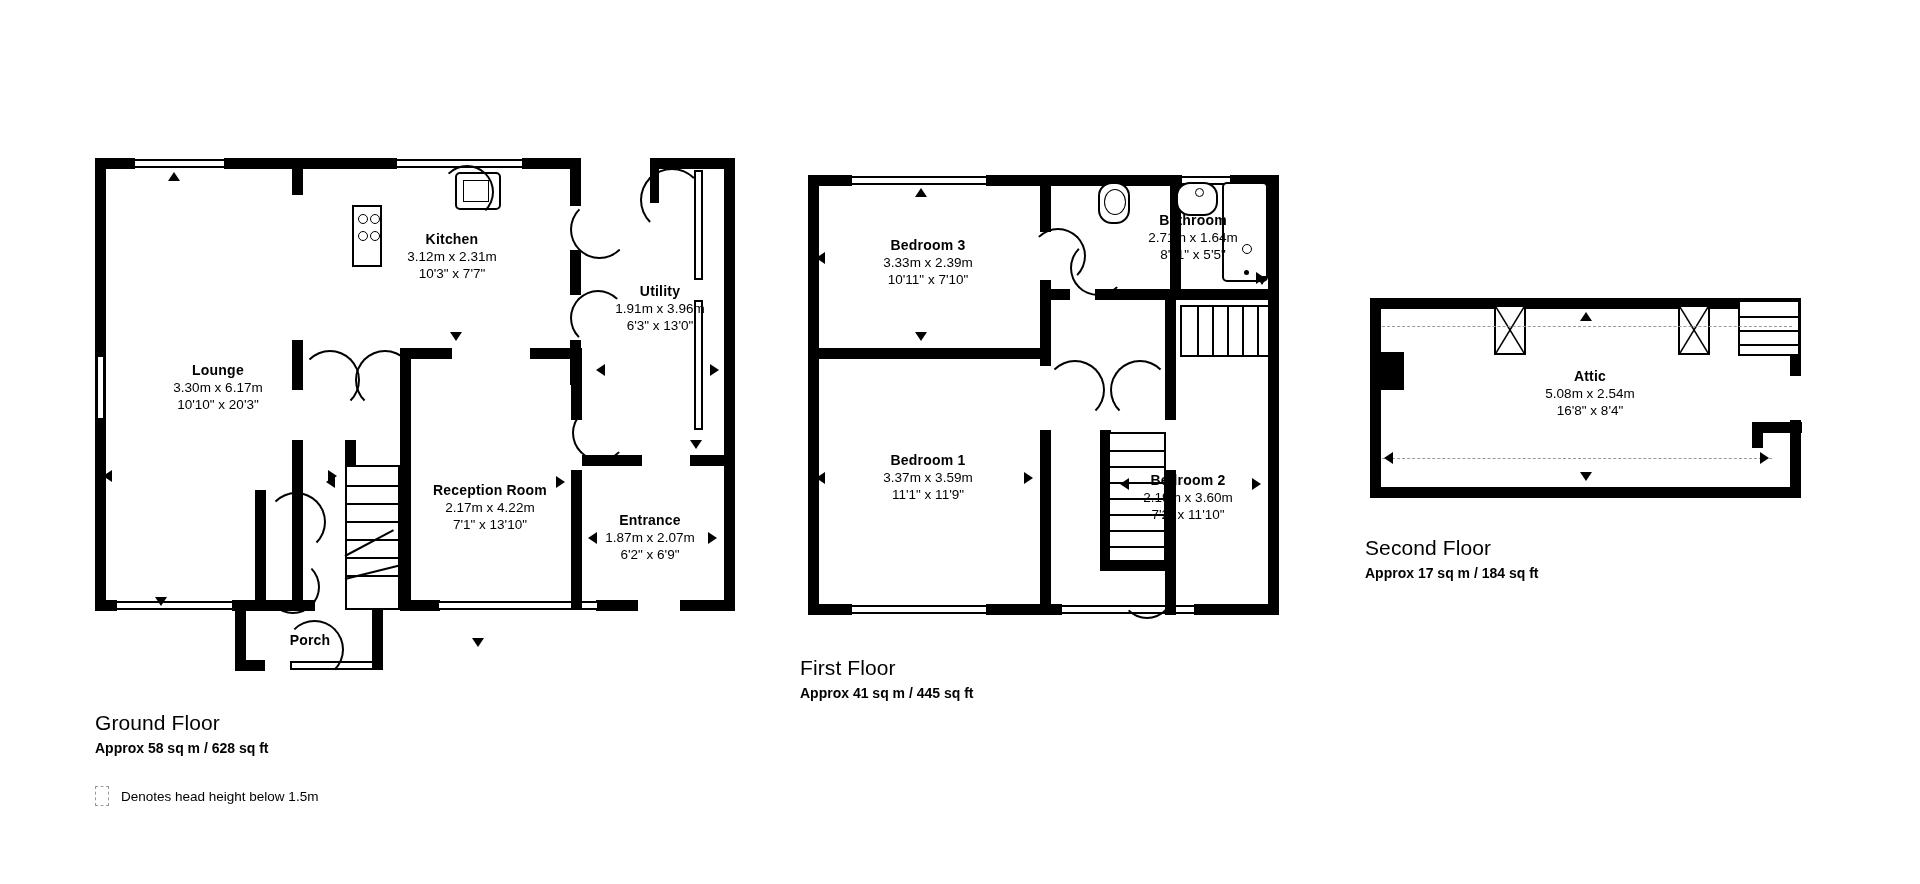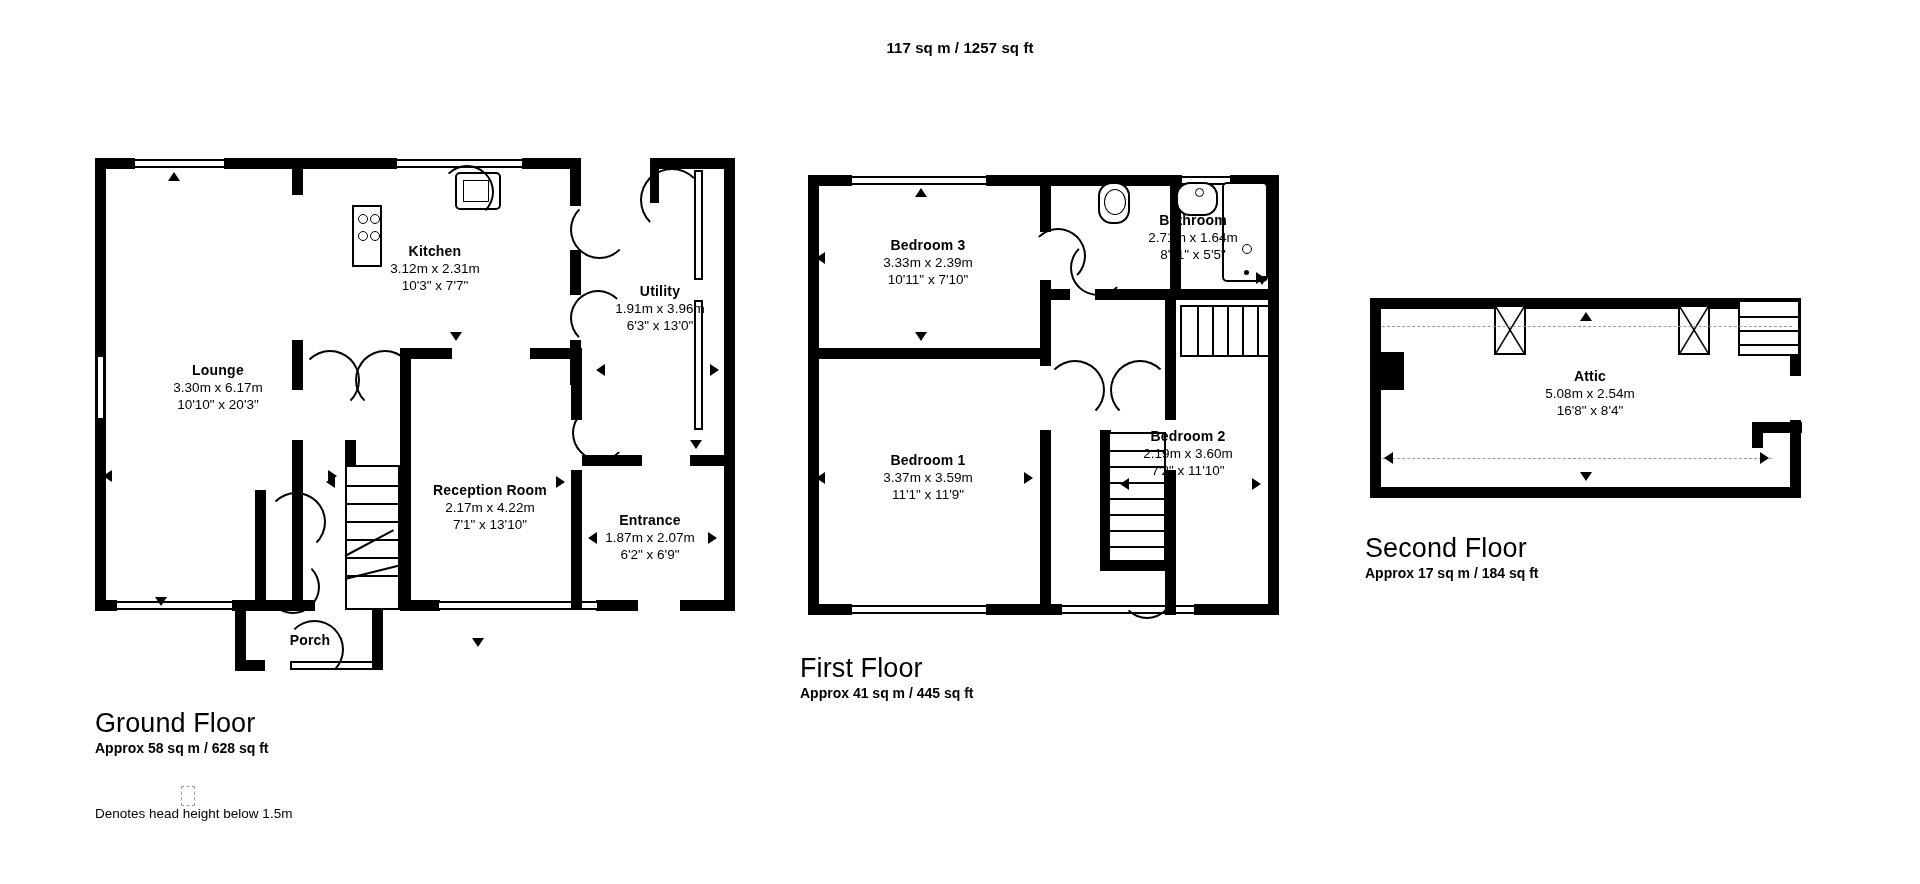--- a/index.html
+++ b/index.html
@@ -93,34 +93,34 @@
   .fixture.round { border-radius: 50%; }
   .fixture.soft  { border-radius: 5px; }
   .fixture.softer{ border-radius: 14px; }
   .dot { position: absolute; background: #000; border-radius: 50%; }
   .ring { position: absolute; border: 1.5px solid #000; border-radius: 50%; }
   .dash-line { position: absolute; border-top: 1.5px dashed #9a9a9a; }
 
   
   .floor-caption { position: absolute; }
   .floor-caption .fc-title {
-    font-size: 27px;
+    font-size: 21px;
     font-weight: normal;
     line-height: 26px;
     letter-spacing: .1px;
   }
   .floor-caption .fc-sub {
     font-size: 14px;
     font-weight: bold;
     line-height: 20px;
     margin-top: 2px;
   }
 
   
-  #legend { position: absolute; left: 95px; top: 786px; display: flex; align-items: center; flex-direction: column; }
+  #legend { position: absolute; left: 95px; top: 786px; display: flex; align-items: center; }
   #legend .swatch {
     width: 14px; height: 20px;
     border: 1.5px dashed #9a9a9a;
     box-sizing: border-box;
     margin-right: 12px;
   }
   #legend .legend-text { font-size: 13.5px; }
 
   
   #disclaimer {
@@ -131,21 +131,20 @@
     font-size: 12.5px;
     line-height: 17.5px;
     color: #111;
   }
   #disclaimer div { white-space: nowrap; }
 </style>
 </head>
 <body>
 
 <div id="header">
-  <div class="line">117 sq m / 1257 sq ft</div>
 </div>
 
 <div class="plan" id="ground-plan" style="left:0px; top:0px; width:760px; height:700px;">
 
   <div class="wall" style="left:95px; top:158px; width:40px; height:11px;"></div>
   <div class="wall" style="left:224px; top:158px; width:70px; height:11px;"></div>
 
   <div class="window h" style="left:133px; top:159px; width:93px; height:9px;"></div>
 
   <div class="wall" style="left:95px; top:158px; width:11px; height:452px;"></div>
@@ -246,21 +245,21 @@
   <div class="arrow left" style="left:588px; top:532px;"></div>
   <div class="arrow right" style="left:708px; top:532px;"></div>
   <div class="arrow down" style="left:690px; top:440px;"></div>
 
   <div class="room-label" style="left:218px; top:362px;">
     <div class="name">Lounge</div>
     <div class="dim">3.30m x 6.17m</div>
     <div class="dim">10'10" x 20'3"</div>
   </div>
 
-  <div class="room-label" style="left:435px; top:231px;margin-top:12px;">
+  <div class="room-label" style="left:452px; top:231px;">
     <div class="name">Kitchen</div>
     <div class="dim">3.12m x 2.31m</div>
     <div class="dim">10'3" x 7'7"</div>
   </div>
 
   <div class="room-label" style="left:660px; top:283px;">
     <div class="name">Utility</div>
     <div class="dim">1.91m x 3.96m</div>
     <div class="dim">6'3" x 13'0"</div>
   </div>
@@ -374,21 +373,21 @@
     <div class="dim">2.71m x 1.64m</div>
     <div class="dim">8'11" x 5'5"</div>
   </div>
 
   <div class="room-label" style="left:138px; top:452px;">
     <div class="name">Bedroom 1</div>
     <div class="dim">3.37m x 3.59m</div>
     <div class="dim">11'1" x 11'9"</div>
   </div>
 
-  <div class="room-label" style="left:398px; top:428px;">
+  <div class="room-label" style="left:398px; top:472px;">
     <div class="name">Bedroom 2</div>
     <div class="dim">2.19m x 3.60m</div>
     <div class="dim">7'2" x 11'10"</div>
   </div>
 </div>
 
 <div class="plan" id="second-plan" style="left:1340px; top:0px; width:520px; height:620px;">
 
   <div class="wall" style="left:30px; top:298px; width:11px; height:200px;"></div>
   <div class="wall" style="left:30px; top:298px; width:430px; height:11px;"></div>

